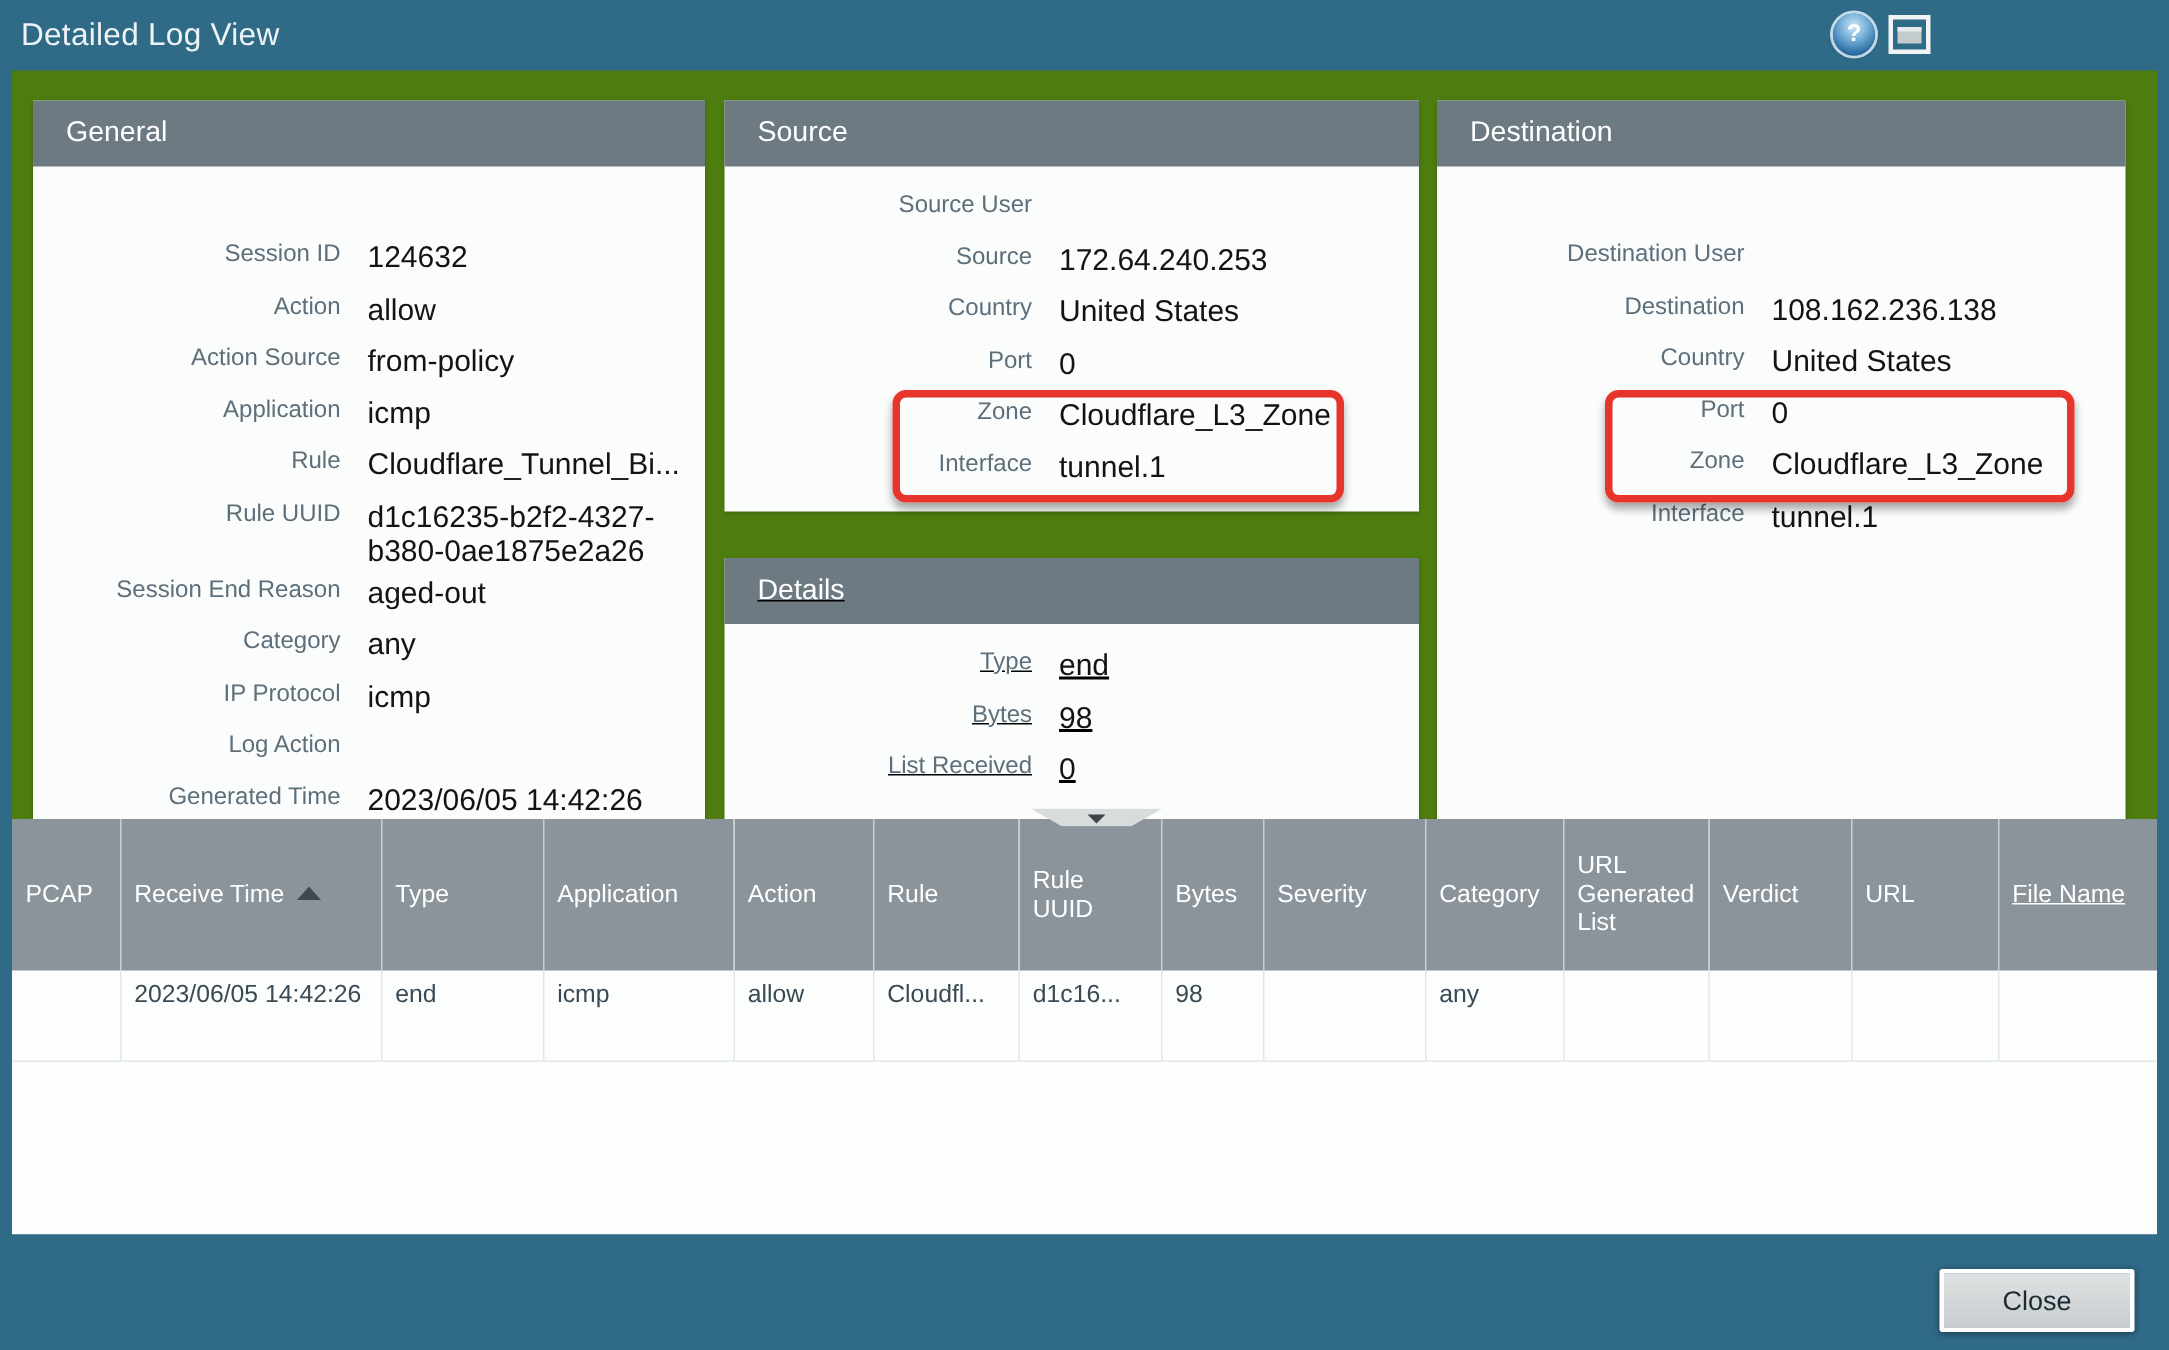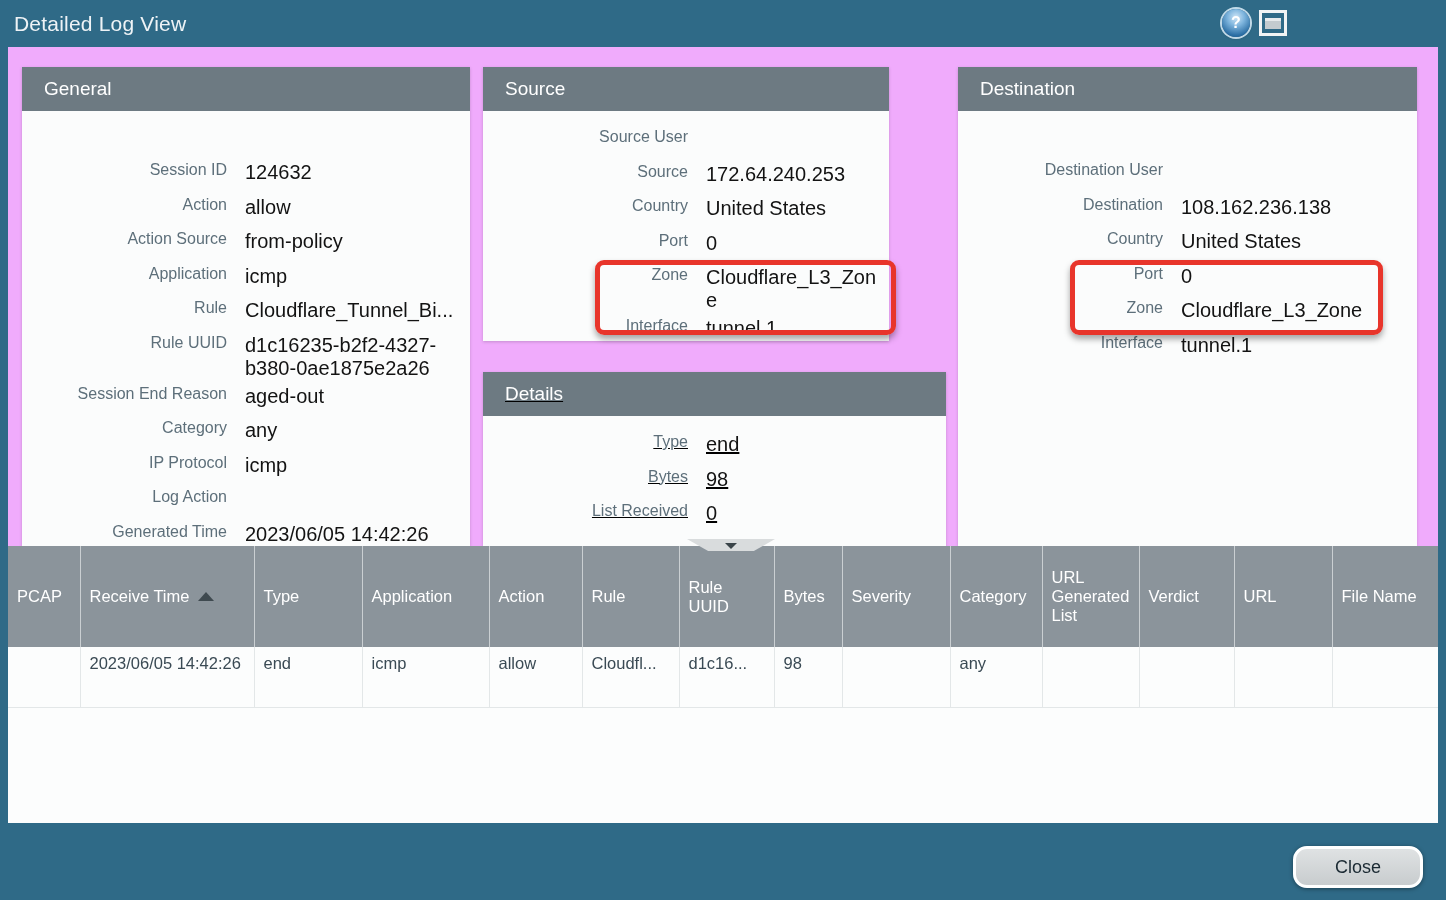--- a/index.html
+++ b/index.html
@@ -35,39 +35,39 @@
     display:flex; align-items:center; justify-content:center; cursor:pointer;
   }
   .window-icon .inner {
     width:16px; height:11px; background:#c3cbcf;
     border-top:3px solid #e6eaec;
   }
 
   
   .content {
     position:absolute; left:8px; top:47px; width:1430px; height:499px;
-    background:#f0abfc; overflow:hidden;
+    background:#4d7c0f; overflow:hidden;
   }
   .panel { position:absolute; background:#fbfcfc; box-shadow:0 1px 3px rgba(0,0,0,.18); }
   .panel-header {
     height:44px; background:#6d7a82; color:#fff;
     font-size:19px; line-height:44px; padding-left:22px; font-weight:400;
   }
   .panel-body { padding-top:12px; position:relative; }
   .field-row { display:flex; min-height:34.5px; align-items:flex-start; padding-top:5px; }
   .field-label {
     width:205px; flex:0 0 205px; text-align:right; color:#5d6f7a; font-size:16px;
     padding-right:0;
   }
   .field-value {
     flex:1; color:#131313; font-size:20px; padding-left:18px; padding-right:10px;
     overflow-wrap:break-word; word-break:break-word;
   }
   .panel-general    { left:14px;  top:20px; width:448px; height:479px; }
-  .panel-source     { left:475px; top:20px; width:406px; height:274px; }
+  .panel-source     { left:475px; top:20px; width:463px; height:274px; }
   .panel-details    { left:475px; top:325px; width:463px; height:174px;text-decoration:underline; }
   .panel-destination{ left:950px; top:20px; width:459px; height:479px; }
   .panel-general .panel-body, .panel-destination .panel-body { height:423px; overflow:hidden;margin-top:33px; }
 
   
   .highlight-box {
     position:absolute; border:5px solid #e8352b; border-radius:9px;
     box-shadow:0 4px 6px rgba(0,0,0,.35);
     pointer-events:none;
   }
@@ -90,39 +90,39 @@
     width:0; height:0; border-left:6px solid transparent; border-right:6px solid transparent;
     border-top:6px solid #3a4449; margin-top:1px;
   }
   table.log-table { border-collapse:collapse; table-layout:fixed; width:1430px; }
   .log-table th {
     background:#8b949b; color:#fff; font-weight:400; font-size:16.5px;
     text-align:left; vertical-align:middle; padding:8px 9px; height:101px;
     border-right:1px solid rgba(255,255,255,.55);
     cursor:pointer;
   }
-  .log-table th:last-child { border-right:none; }
+  .log-table th:last-child { border-right:none;text-decoration:underline; }
   .sort-asc {
     display:inline-block; width:0; height:0; margin-left:9px; margin-bottom:1px;
     border-left:8px solid transparent; border-right:8px solid transparent;
     border-bottom:9px solid #3f4a50;
   }
   .log-table td {
     color:#3a4a54; font-size:16.5px; vertical-align:top; padding:7px 9px; height:60px;
     border-right:1px solid #e3e7e8; border-bottom:1px solid #e3e7e8;
     overflow:hidden;
   }
   .log-table td:last-child { border-right:none; }
 
   
   .footer { position:absolute; left:0; top:823px; width:1446px; height:77px; background:#2f6a87; }
   .close-button {
     position:absolute; right:23px; top:23px; width:130px; height:42px;
     background:linear-gradient(#dfe2e3, #c8ccce);
-    border:3px solid #ffffff; border-radius:14px;
+    border:3px solid #ffffff; border-radius:2px;
     font-family:"Liberation Sans", sans-serif;
     font-size:18px; color:#1b2a33;
     box-shadow:0 1px 4px rgba(0,0,0,.4);
     cursor:pointer;
   }
 </style>
 </head>
 <body>
 
 <div class="titlebar">

